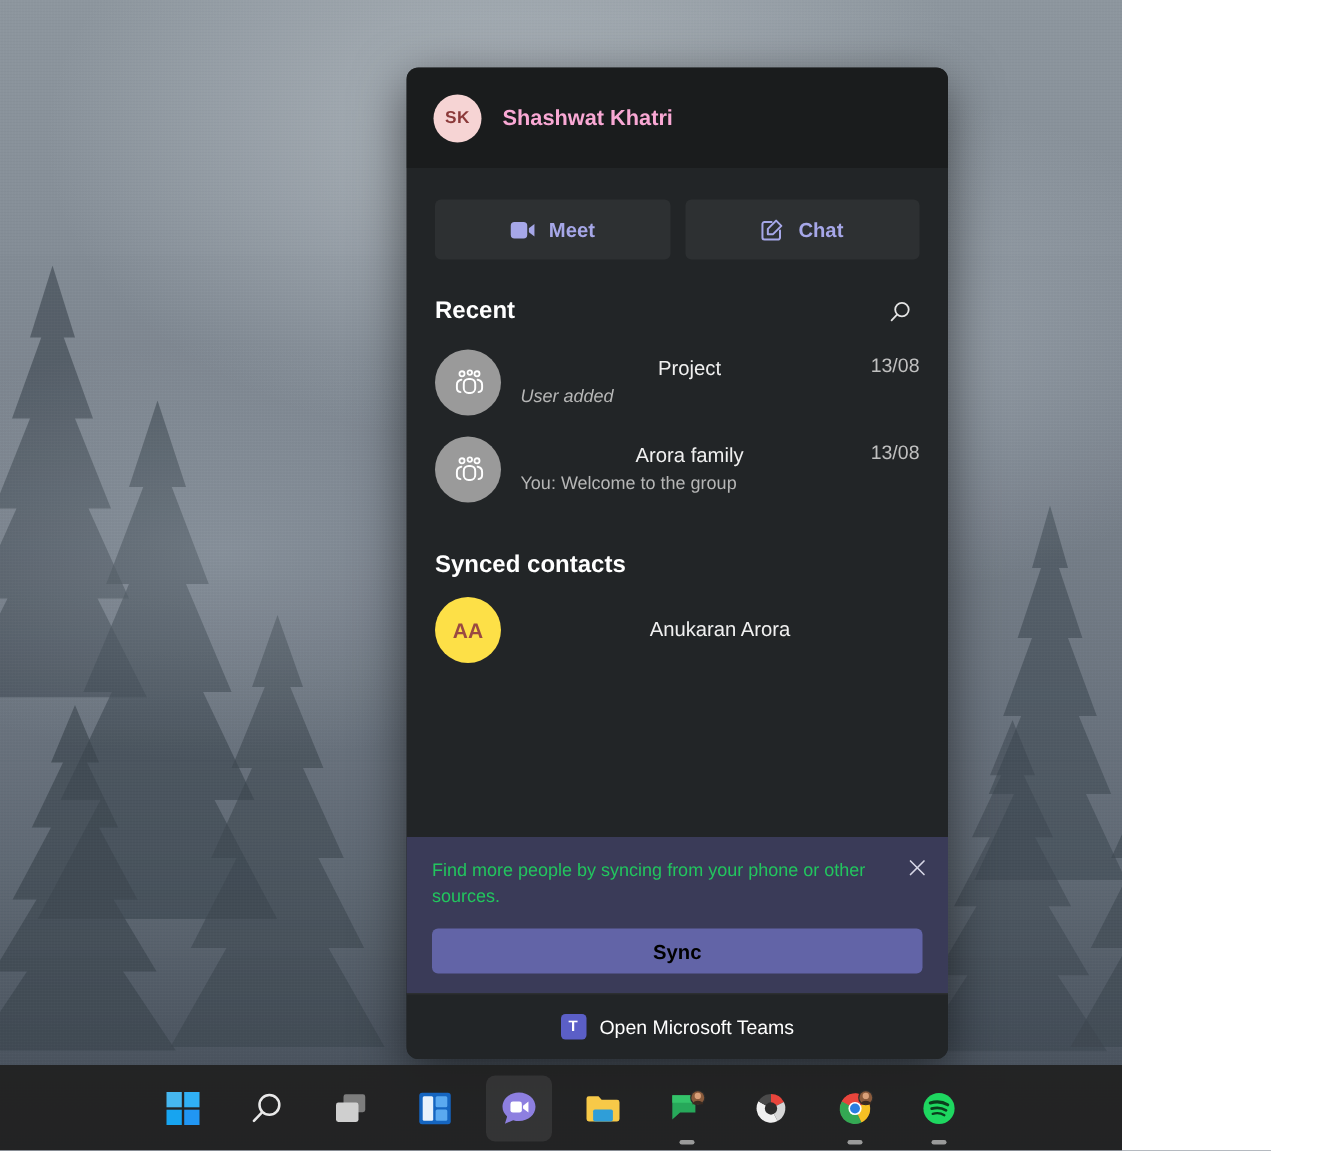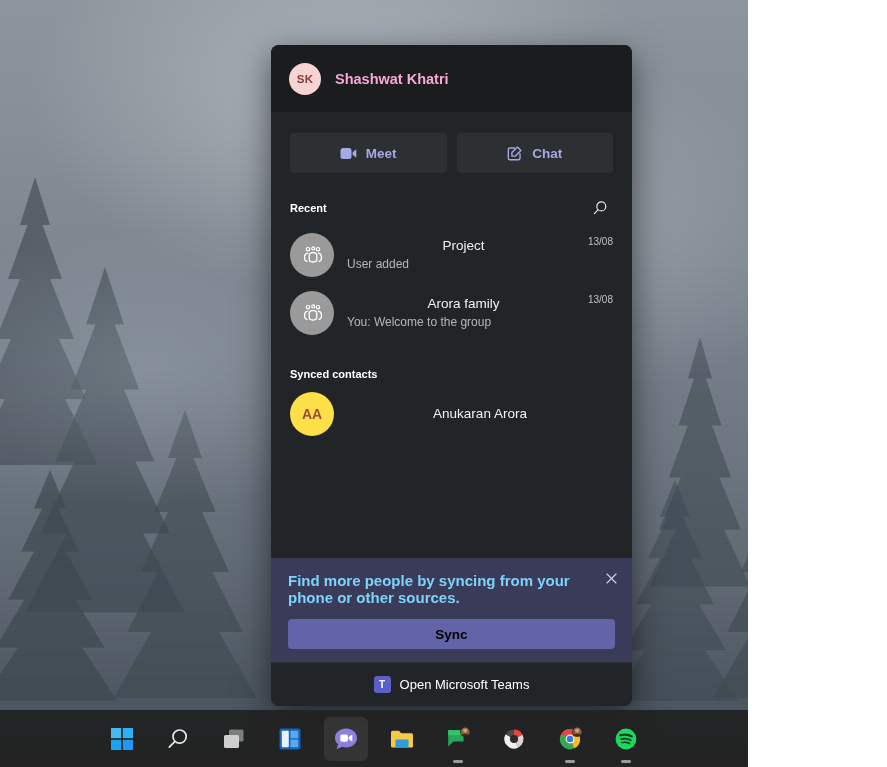--- a/index.html
+++ b/index.html
@@ -162,21 +162,21 @@
 
   .section-head {
     display: flex;
     align-items: center;
     justify-content: space-between;
     padding: 22px 19px 5px 19px;
     flex: none;
   }
   .section-title {
     color: #ffffff;
-    font-size: 11px;
+    font-size: 16px;
     font-weight: bold;
   }
   .icon-btn {
     width: 26px; height: 26px;
     display: flex;
     align-items: center;
     justify-content: center;
     cursor: pointer;
     border-radius: 4px;
   }
@@ -225,24 +225,24 @@
   }
   .row-sub {
     color: #b6b6b6;
     font-size: 12px;
     line-height: 17px;
     margin-top: 1px;
     white-space: nowrap;
     overflow: hidden;
     text-overflow: ellipsis;
   }
-  .row-sub.italic { }
+  .row-sub.italic { font-style: italic; }
   .row-time {
     color: #c0c0c0;
-    font-size: 10px;
+    font-size: 13px;
     margin-left: 8px;
     align-self: flex-start;
     padding-top: 3px;
     flex: none;
   }
   .redaction {
     display: inline-block;
     width: 46px;
     height: 13px;
     background: #3a3d3f;
@@ -252,23 +252,23 @@
 
   .spacer { flex: 1 1 auto; }
 
   .banner {
     background: #3a3b58;
     padding: 14px 17px 13px 17px;
     position: relative;
     flex: none;
   }
   .banner-text {
-    color: #7dd3fc;
-    font-size: 15px;
-    font-weight: bold;
+    color: #22c55e;
+    font-size: 12px;
+    font-weight: normal;
     line-height: 17px;
     padding-right: 26px;
   }
   .banner-close {
     position: absolute;
     top: 11px;
     right: 12px;
     width: 18px; height: 18px;
     display: flex;
     align-items: center;

